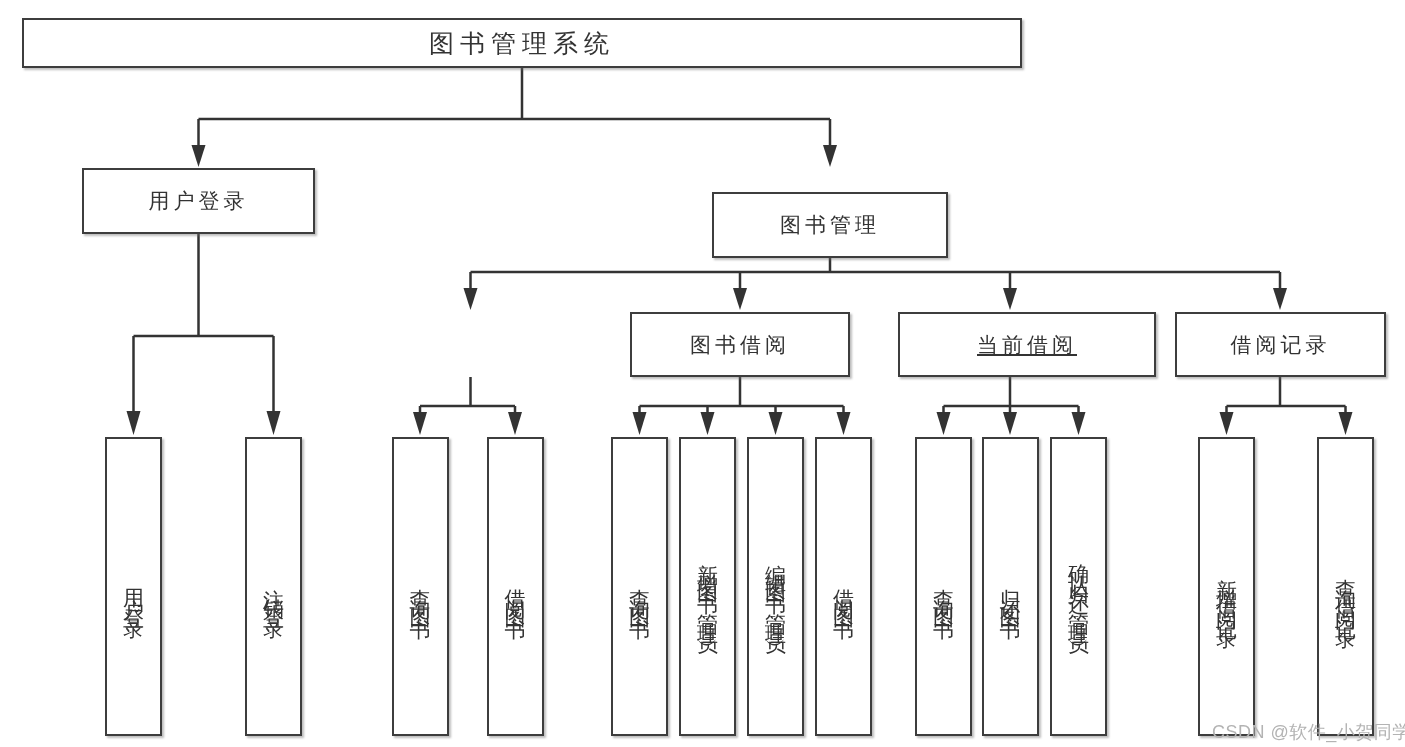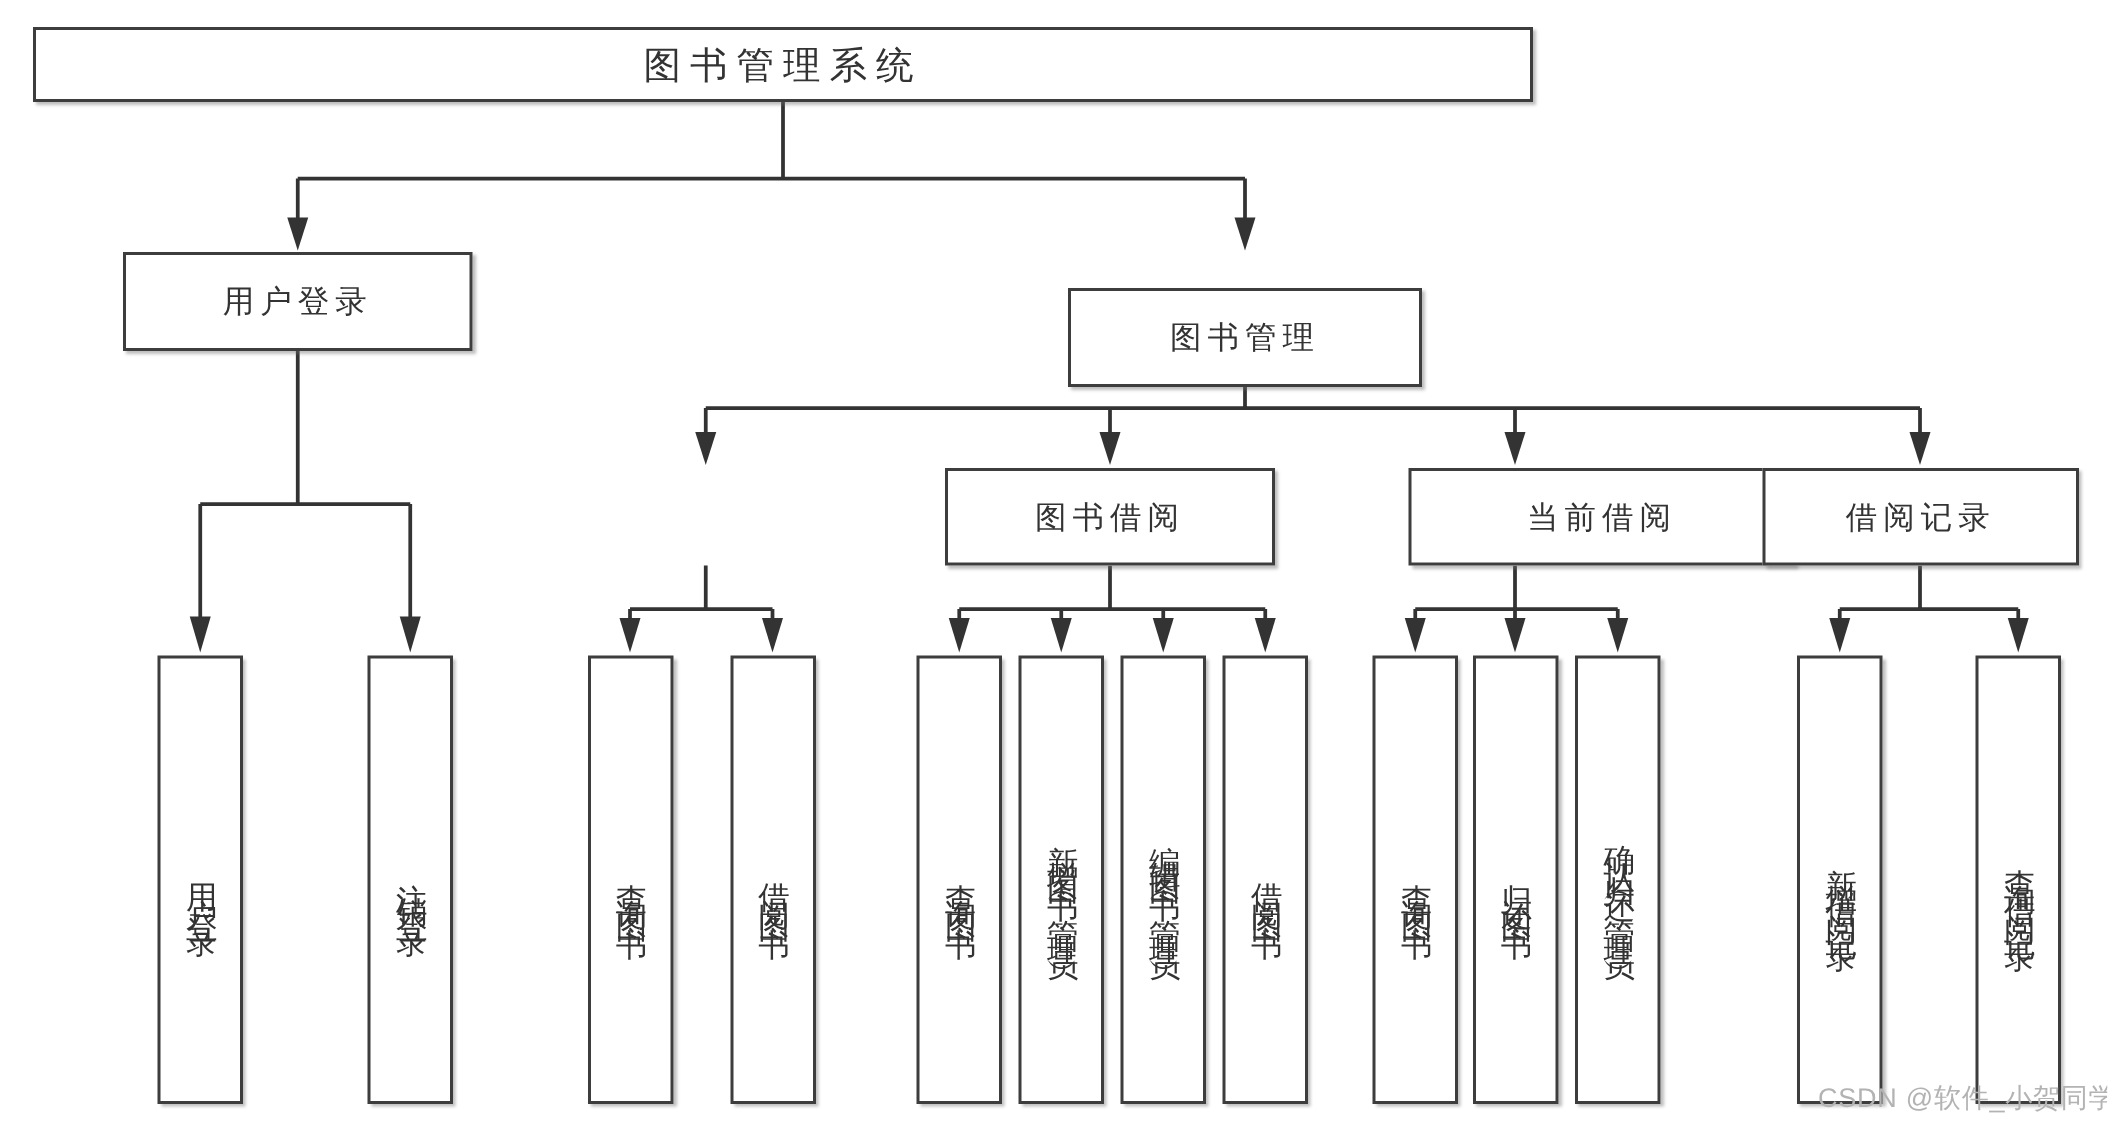--- a/index.html
+++ b/index.html
@@ -85,21 +85,21 @@
   <div class="box h2" style="left:82px;top:168px;width:233px;height:66px;">
     <span class="label">用户登录</span>
   </div>
   <div class="box h2" style="left:712px;top:168px;width:236px;height:66px;margin-top:24px;">
     <span class="label">图书管理</span>
   </div>
 
   <div class="box h2" style="left:630px;top:312px;width:220px;height:65px;">
     <span class="label">图书借阅</span>
   </div>
-  <div class="box h2" style="left:939px;top:312px;width:258px;height:65px;">
+  <div class="box h2" style="left:898px;top:312px;width:258px;height:65px;text-decoration:underline;">
     <span class="label">当前借阅</span>
   </div>
   <div class="box h2" style="left:1175px;top:312px;width:211px;height:65px;">
     <span class="label">借阅记录</span>
   </div>
 
   <div class="box v" style="left:105px;top:437px;width:57px;height:299px;">
     <span class="label">用户登录</span>
   </div>
   <div class="box v" style="left:245px;top:437px;width:57px;height:299px;">

